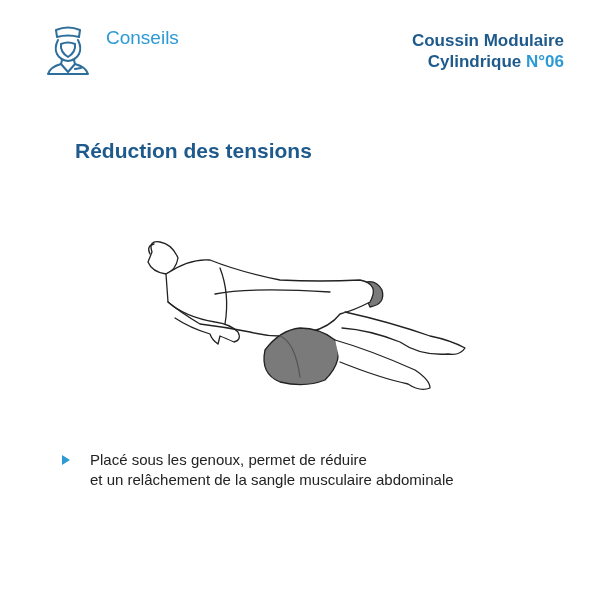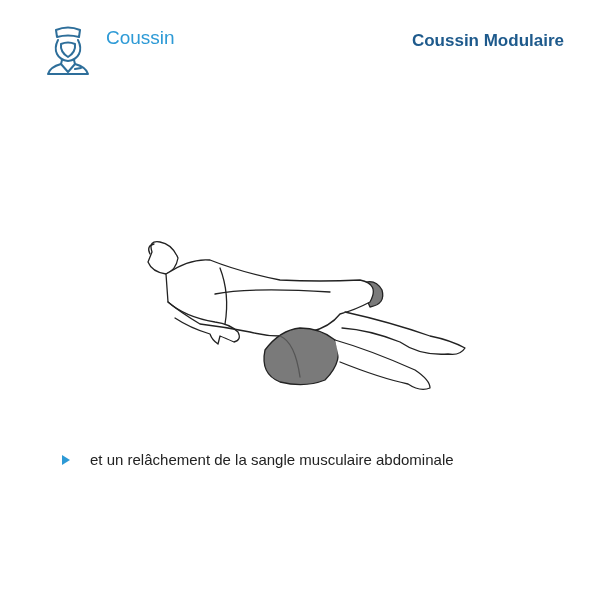--- a/index.html
+++ b/index.html
@@ -22,29 +22,31 @@
 <div class="header-left">
   <svg class="nurse-icon" viewBox="0 0 48 52" fill="none" stroke="#2d6e9a" stroke-width="2" stroke-linejoin="round" stroke-linecap="round">
     <path d="M12 6 Q24 1 36 6 L35 13 Q24 10 13 13 Z"></path>
     <path d="M14 16 Q10 24 13 30 Q16 36 24 37 Q32 36 35 30 Q38 24 34 16"></path>
     <path d="M17 20 Q24 17 31 20 Q32 28 24 33 Q16 28 17 20 Z"></path>
     <path d="M18 36 L17 40 Q6 43 4 50 L44 50 Q42 43 31 40 L30 36"></path>
     <path d="M17 40 L24 48 L31 40"></path>
     <path d="M31 45 L37 44"></path>
   </svg>
   <div class="header-left-text">
-    <div>Coussin</div>
+    <div>Conseils</div>
   </div>
 </div>
 
 <div class="header-right">
   <div>Coussin Modulaire</div>
+  <div><span>Cylindrique</span> <span class="accent">N°06</span></div>
 </div>
 
 <div class="title">
+  <div>Réduction des tensions</div>
 </div>
 
 <svg class="illustration" viewBox="0 0 345 165" fill="none" stroke="#222" stroke-width="1.3" stroke-linejoin="round" stroke-linecap="round">
 
   <path d="M230 52 Q245 45 252 58 Q256 72 240 75 Z" fill="#7a7a7a"></path>
 
   <path d="M22 20 Q18 8 30 10 Q42 12 48 26 Q46 38 36 42 Q22 40 18 30 Z" fill="#fff"></path>
   <path d="M20 22 Q16 14 24 12"></path>
 
   <path d="M36 42 Q60 26 80 28 Q110 40 150 48 Q190 50 230 48 Q250 52 240 70 Q225 78 210 82 Q200 95 180 100 Q150 108 120 100 Q95 95 70 92 Q50 80 38 70 Z" fill="#fff"></path>
@@ -56,15 +58,16 @@
   <path d="M135 118 Q150 98 170 96 Q190 96 205 108 Q215 128 195 148 Q175 156 150 150 Q130 142 135 118 Z" fill="#7a7a7a"></path>
   <path d="M150 104 Q165 110 170 145" stroke="#555"></path>
 
   <path d="M215 80 Q260 90 300 104 Q320 108 335 116 Q330 124 318 122 Q290 124 270 110 Q240 98 212 96" fill="#fff"></path>
   <path d="M205 108 Q240 118 285 138 Q300 148 300 156 Q290 160 278 152 Q250 146 210 130" fill="#fff"></path>
 </svg>
 
 <div class="bullet">
   <div class="bullet-arrow"></div>
   <div class="bullet-text">
+    <span>Placé sous les genoux, permet de réduire</span>
     <span>et un relâchement de la sangle musculaire abdominale</span>
   </div>
 </div>
 
 </body></html>

